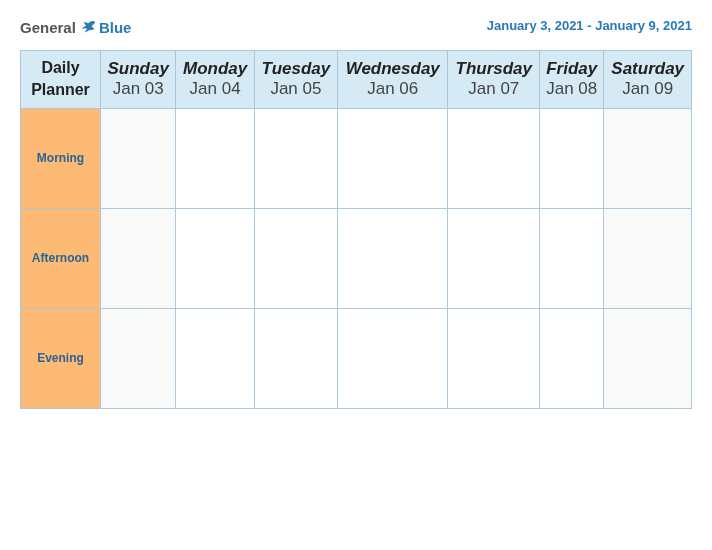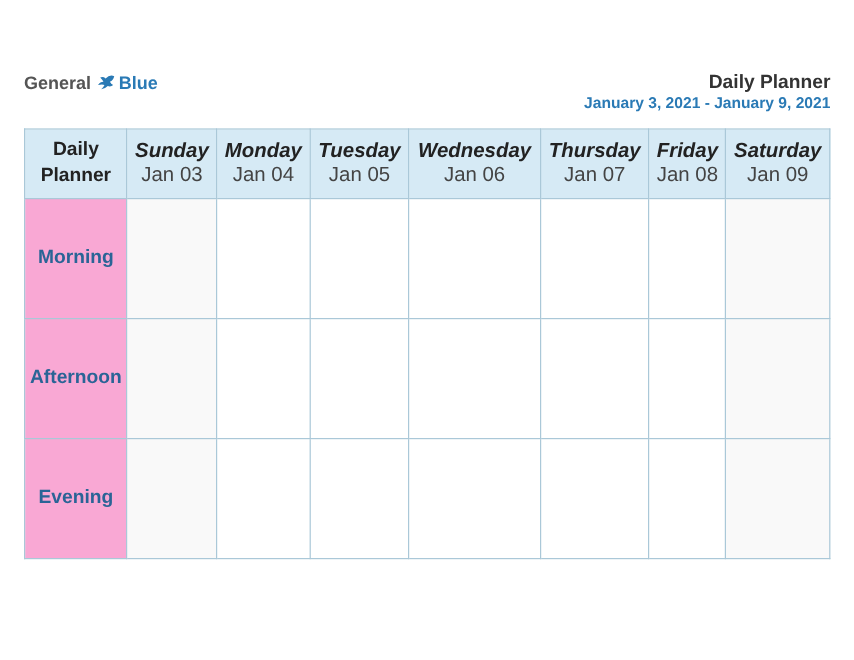--- a/index.html
+++ b/index.html
@@ -10,21 +10,20 @@
       height: 550px;
       overflow: hidden;
       padding: 18px 20px 18px 20px;
     }
 
     .header {
       display: flex;
       justify-content: space-between;
       align-items: flex-start;
       margin-bottom: 14px;
-      margin-top: 42px;
     }
 
     .logo-area {
       display: flex;
       flex-direction: column;
       align-items: flex-start;
     }
 
     .logo-text {
       display: flex;
@@ -103,22 +102,22 @@
 
     .header-row th.daily-planner-header {
       font-size: 16px;
       font-weight: bold;
       color: #222;
       line-height: 1.4;
       width: 80px;
     }
 
     .time-cell {
-      background-color: #f9a8d4;
-      font-size: 16px;
+      background-color: #fdba74;
+      font-size: 12px;
       font-weight: bold;
       color: #2a6496;
       width: 80px;
       padding: 10px 4px;
     }
 
     .content-cell {
       background-color: #ffffff;
       height: 100px;
       width: calc((100% - 80px) / 7);
@@ -136,21 +135,20 @@
     <div class="logo-text">
       <span class="logo-general">General</span>
       <svg class="logo-bird" viewBox="0 0 20 20" xmlns="http://www.w3.org/2000/svg">
         <path d="M18 4 Q14 2 10 6 Q8 4 5 5 Q7 7 8 9 Q5 9 3 12 Q7 11 9 12 Q8 14 6 16 Q10 15 12 13 Q15 14 17 12 Q15 11 14 9 Q17 8 18 4Z" fill="#2a7ab5"></path>
       </svg>
       <span class="logo-blue">Blue</span>
     </div>
   </div>
 
   <div class="title-area">
-    <div class="title-main">Daily Planner</div>
     <div class="title-sub">January 3, 2021 - January 9, 2021</div>
   </div>
 </div>
 
 <table class="calendar-table">
   <thead>
     <tr class="header-row">
       <th class="daily-planner-header">
         <span>Daily</span><br>
         <span>Planner</span>

